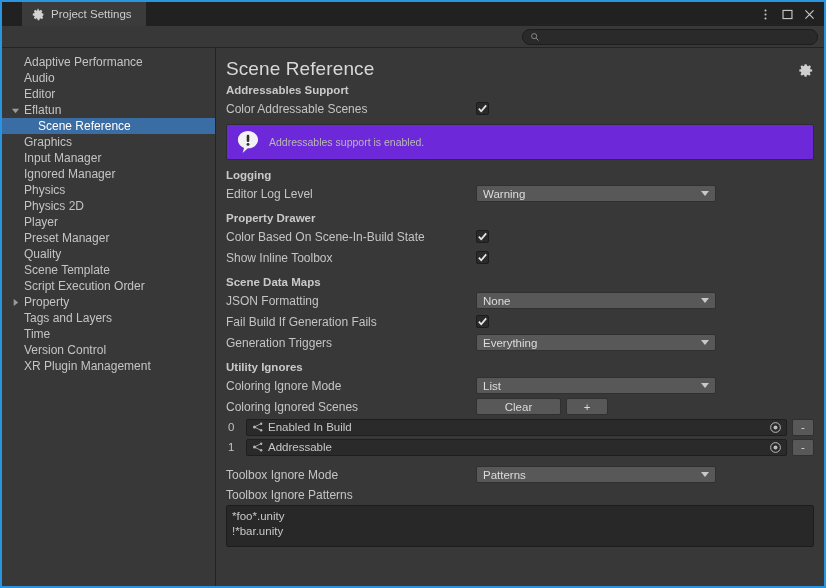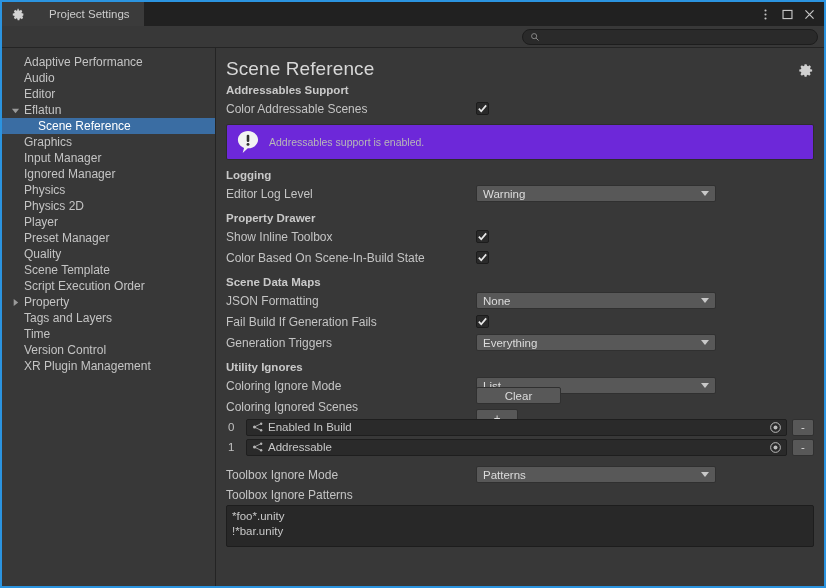--- a/index.html
+++ b/index.html
@@ -19,27 +19,28 @@
 
   
   #tabbar {
     position: relative;
     height: 24px;
     background: #212121;
     display: flex;
     align-items: stretch;
   }
   .tab {
-    display: flex; align-items: center; gap: 24px;
+    display: flex; align-items: center; gap: 6px;
     padding: 0 14px 0 10px;
     background: #3b3b3b;
     color: #cccccc;
     font-size: 11.5px;
     height: 24px;
     border-right: 1px solid #212121;
+    margin-left: 20px;
   }
   .tab .gear { width: 13px; height: 13px; display:block; }
   #tabbar-spacer { flex: 1; }
   #winbtns {
     display: flex; align-items: center; gap: 9px;
     padding: 0 8px 0 0; color: #c6c6c6;
   }
   #winbtns .wb { width: 13px; height: 13px; display:block; cursor: default; }
 
   
@@ -178,21 +179,21 @@
   .btn {
     height: 17px;
     background: #585858;
     border: 1px solid #303030;
     border-radius: 2px;
     color: #dcdcdc; font-size: 11.5px;
     display: flex; align-items: center; justify-content: center;
     cursor: default;
     font-family: "Liberation Sans", sans-serif;
   }
-  #listbtns { display: flex; gap: 5px; flex-direction: column; }
+  #listbtns { display: flex; gap: 5px; }
   #btn-clear { width: 85px; }
   #btn-add { width: 42px; }
 
   .listrow {
     display: flex; align-items: center;
     height: 18px; margin-bottom: 2px;
   }
   .listrow .idx {
     width: 20px; flex:none;
     font-size: 11.5px; color: #c0c0c0; text-align: left; padding-left: 2px;
@@ -412,30 +413,30 @@
           <div class="dd">
             <span class="ddtext">Warning</span>
             <span class="ddarrow"></span>
           </div>
         </div>
 
         
         <div class="section-head">Property Drawer</div>
 
         <div class="row">
-          <div class="lbl">Show Inline Toolbox</div>
+          <div class="lbl">Color Based On Scene-In-Build State</div>
           <div class="cbx">
             <svg width="11" height="11" viewBox="0 0 12 12">
               <path d="M2 6.2 L4.6 9 L10 2.6" stroke="#e8e8e8" stroke-width="1.9" fill="none"></path>
             </svg>
           </div>
         </div>
 
         <div class="row">
-          <div class="lbl">Color Based On Scene-In-Build State</div>
+          <div class="lbl">Show Inline Toolbox</div>
           <div class="cbx">
             <svg width="11" height="11" viewBox="0 0 12 12">
               <path d="M2 6.2 L4.6 9 L10 2.6" stroke="#e8e8e8" stroke-width="1.9" fill="none"></path>
             </svg>
           </div>
         </div>
 
         
         <div class="section-head">Scene Data Maps</div>
 

